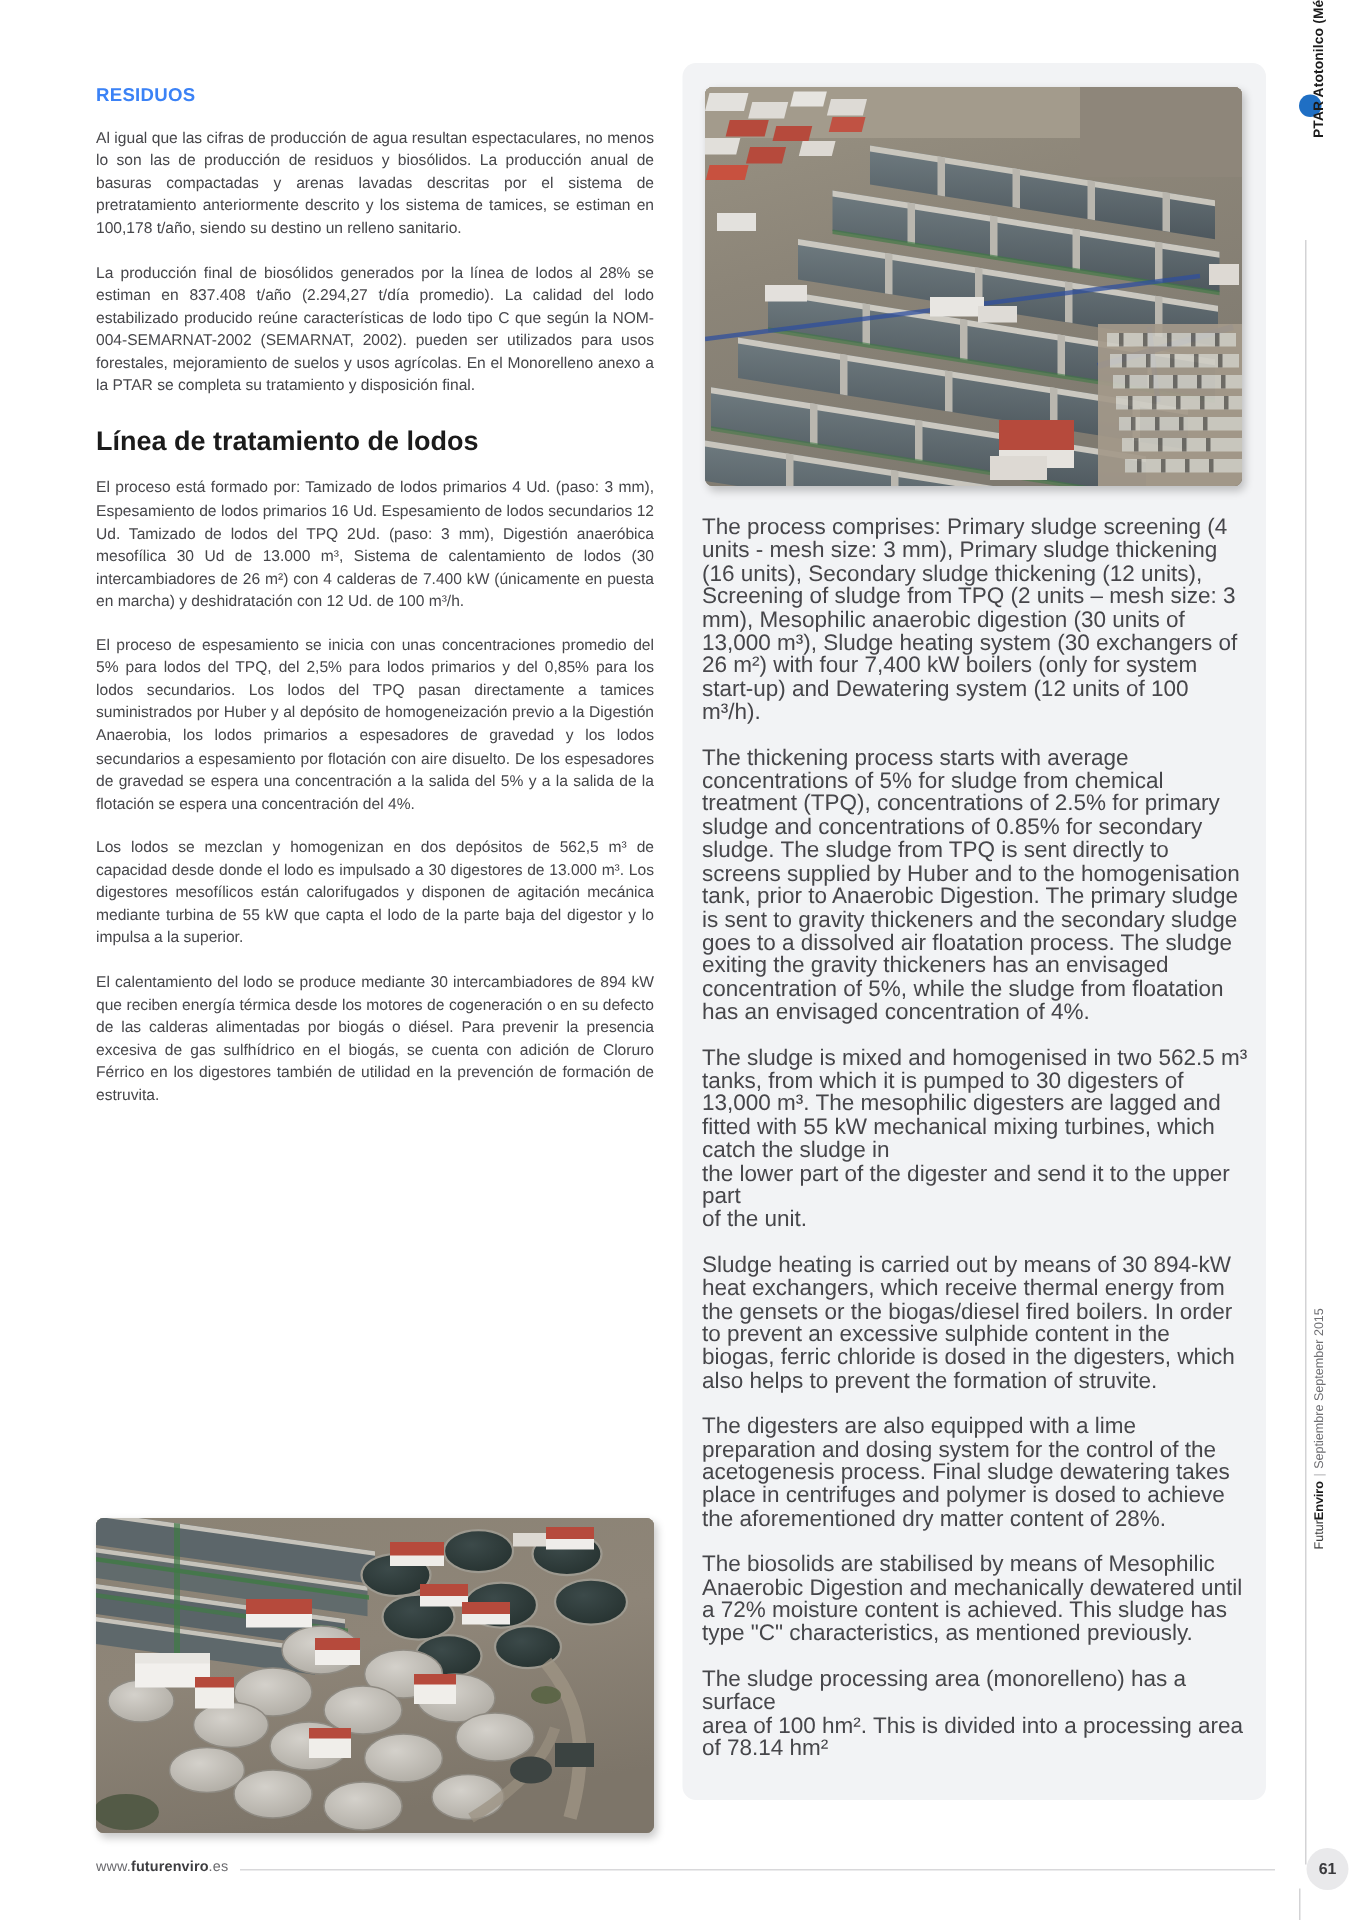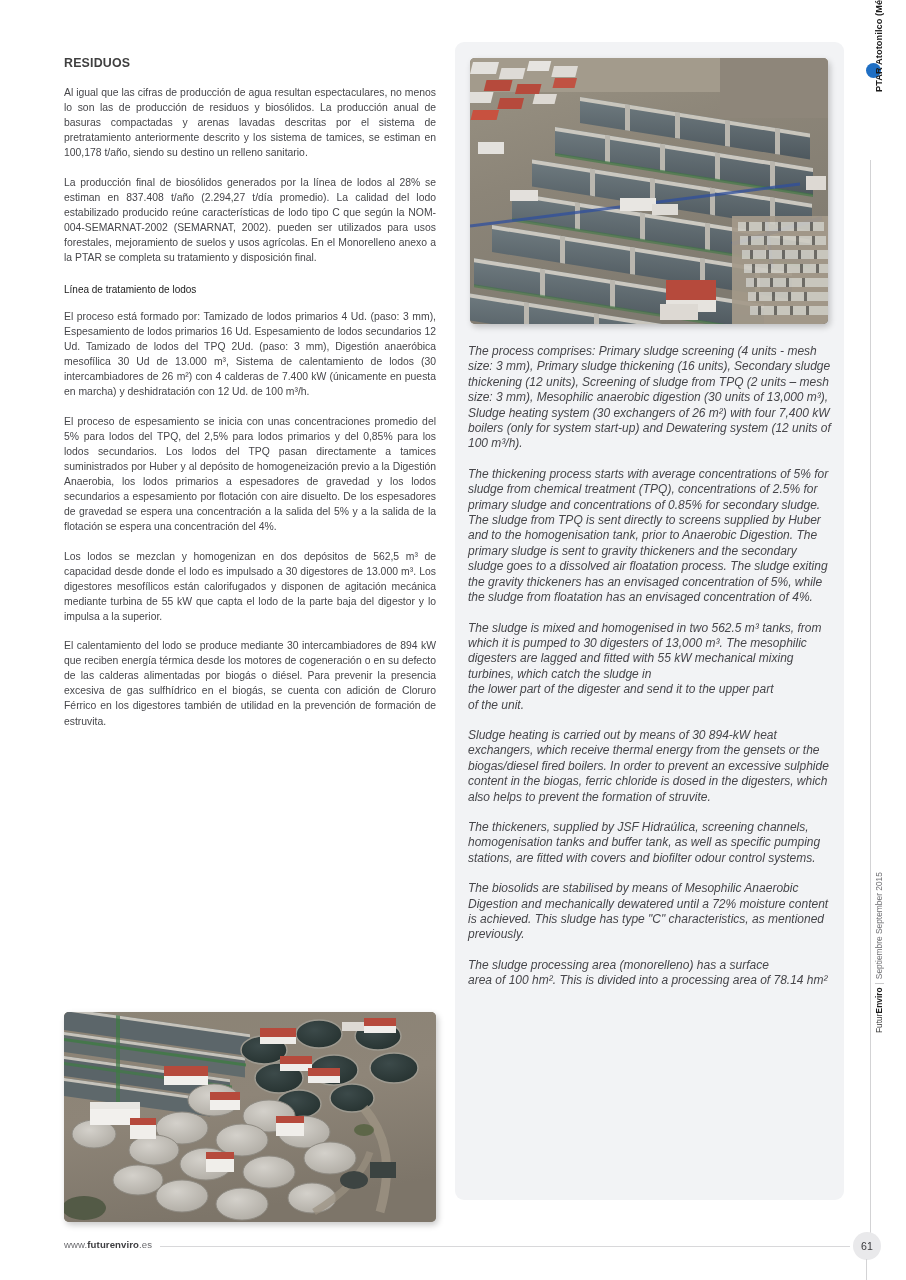--- a/index.html
+++ b/index.html
@@ -38,28 +38,28 @@
   .col-es {
     position: absolute;
     left: 64px;
     top: 56px;
     width: 372px;
   }
 
   .h-section {
     font-size: 12.4px;
     font-weight: bold;
-    color: #404040;
+    color: #3b82f6;
     letter-spacing: 0.2px;
     margin: 0 0 14px 0;
     line-height: 1.2;
   }
   .h-sub {
-    font-size: 10px;
-    font-weight: normal;
+    font-size: 18px;
+    font-weight: bold;
     color: #1b1b1b;
     margin: 19px 0 13px 0;
     line-height: 1.2;
   }
 
   .p-es {
     font-size: 10.4px;
     line-height: 15.05px;
     text-align: justify;
     margin: 0 0 14.5px 0;
@@ -69,26 +69,25 @@
   .p-es:last-child { margin-bottom: 0; }
 
   
   .col-en {
     position: absolute;
     left: 468px;
     top: 344px;
     width: 364px;
   }
   .p-en {
-    font-size: 12px;
+    font-size: 15px;
     line-height: 15.4px;
     text-align: left;
     margin: 0 0 15px 0;
     color: #46464a;
-    font-style: italic;
   }
   .p-en:last-child { margin-bottom: 0; }
 
   
   .photo {
     position: absolute;
     border-radius: 5px;
     overflow: hidden;
     box-shadow: 2px 3px 6px rgba(0,0,0,0.22);
     background: #8a8170;
@@ -179,29 +178,29 @@
     position: absolute;
     left: 64px;
     top: 1239px;
     font-size: 9.6px;
     color: #6a6a6e;
     letter-spacing: 0.1px;
   }
   .footer-url b { color: #3d3d40; font-weight: bold; text-align: center; }
   .page-num {
     position: absolute;
-    left: 853px;
+    left: 871px;
     top: 1232px;
     width: 28px;
     height: 28px;
     border-radius: 50%;
     background: #e9e9eb;
     color: #3a3a3d;
     font-size: 10.6px;
-    font-weight: normal;
+    font-weight: bold;
     display: flex;
     align-items: center;
     justify-content: center;
   }
   .tick-down {
     position: absolute;
     left: 866px;
     top: 1259px;
     width: 1px;
     height: 21px;
@@ -383,21 +382,21 @@
     <p class="p-es">El proceso de espesamiento se inicia con unas concentraciones promedio del 5% para lodos del TPQ, del 2,5% para lodos primarios y del 0,85% para los lodos secundarios. Los lodos del TPQ pasan directamente a tamices suministrados por Huber y al depósito de homogeneización previo a la Digestión Anaerobia, los lodos primarios a espesadores de gravedad y los lodos secundarios a espesamiento por flotación con aire disuelto. De los espesadores de gravedad se espera una concentración a la salida del 5% y a la salida de la flotación se espera una concentración del 4%.</p>
     <p class="p-es">Los lodos se mezclan y homogenizan en dos depósitos de 562,5 m³ de capacidad desde donde el lodo es impulsado a 30 digestores de 13.000 m³. Los digestores mesofílicos están calorifugados y disponen de agitación mecánica mediante turbina de 55 kW que capta el lodo de la parte baja del digestor y lo impulsa a la superior.</p>
     <p class="p-es">El calentamiento del lodo se produce mediante 30 intercambiadores de 894 kW que reciben energía térmica desde los motores de cogeneración o en su defecto de las calderas alimentadas por biogás o diésel. Para prevenir la presencia excesiva de gas sulfhídrico en el biogás, se cuenta con adición de Cloruro Férrico en los digestores también de utilidad en la prevención de formación de estruvita.</p>
   </div>
 
   <div class="col-en">
     <p class="p-en">The process comprises: Primary sludge screening (4 units - mesh size: 3 mm), Primary sludge thickening (16 units), Secondary sludge thickening (12 units), Screening of sludge from TPQ (2 units – mesh size: 3 mm), Mesophilic anaerobic digestion (30 units of 13,000 m³), Sludge heating system (30 exchangers of 26 m²) with four 7,400 kW boilers (only for system start-up) and Dewatering system (12 units of 100 m³/h).</p>
     <p class="p-en">The thickening process starts with average concentrations of 5% for sludge from chemical treatment (TPQ), concentrations of 2.5% for primary sludge and concentrations of 0.85% for secondary sludge. The sludge from TPQ is sent directly to screens supplied by Huber and to the homogenisation tank, prior to Anaerobic Digestion. The primary sludge is sent to gravity thickeners and the secondary sludge goes to a dissolved air floatation process. The sludge exiting the gravity thickeners has an envisaged concentration of 5%, while the sludge from floatation has an envisaged concentration of 4%.</p>
     <p class="p-en">The sludge is mixed and homogenised in two 562.5 m³ tanks, from which it is pumped to 30 digesters of 13,000 m³. The mesophilic digesters are lagged and fitted with 55 kW mechanical mixing turbines, which catch the sludge in<br>the lower part of the digester and send it to the upper part<br>of the unit.</p>
     <p class="p-en">Sludge heating is carried out by means of 30 894-kW heat exchangers, which receive thermal energy from the gensets or the biogas/diesel fired boilers. In order to prevent an excessive sulphide content in the biogas, ferric chloride is dosed in the digesters, which also helps to prevent the formation of struvite.</p>
-    <p class="p-en">The thickeners, supplied by JSF Hidraúlica, screening channels, homogenisation tanks and buffer tank, as well as specific pumping stations, are fitted with covers and biofilter odour control systems.</p>
+    <p class="p-en">The digesters are also equipped with a lime preparation and dosing system for the control of the acetogenesis process. Final sludge dewatering takes place in centrifuges and polymer is dosed to achieve the aforementioned dry matter content of 28%.</p>
     <p class="p-en">The biosolids are stabilised by means of Mesophilic Anaerobic Digestion and mechanically dewatered until a 72% moisture content is achieved. This sludge has type "C" characteristics, as mentioned previously.</p>
     <p class="p-en">The sludge processing area (monorelleno) has a surface<br>area of 100 hm². This is divided into a processing area of 78.14 hm²</p>
   </div>
 
   <div class="photo photo-bottom">
     <svg viewBox="0 0 372 210" preserveAspectRatio="none" aria-hidden="true">
       <defs>
         <linearGradient id="gBot" x1="0" y1="0" x2="0.3" y2="1">
           <stop offset="0" stop-color="#8b8375"></stop>
           <stop offset="0.5" stop-color="#8e8578"></stop>

